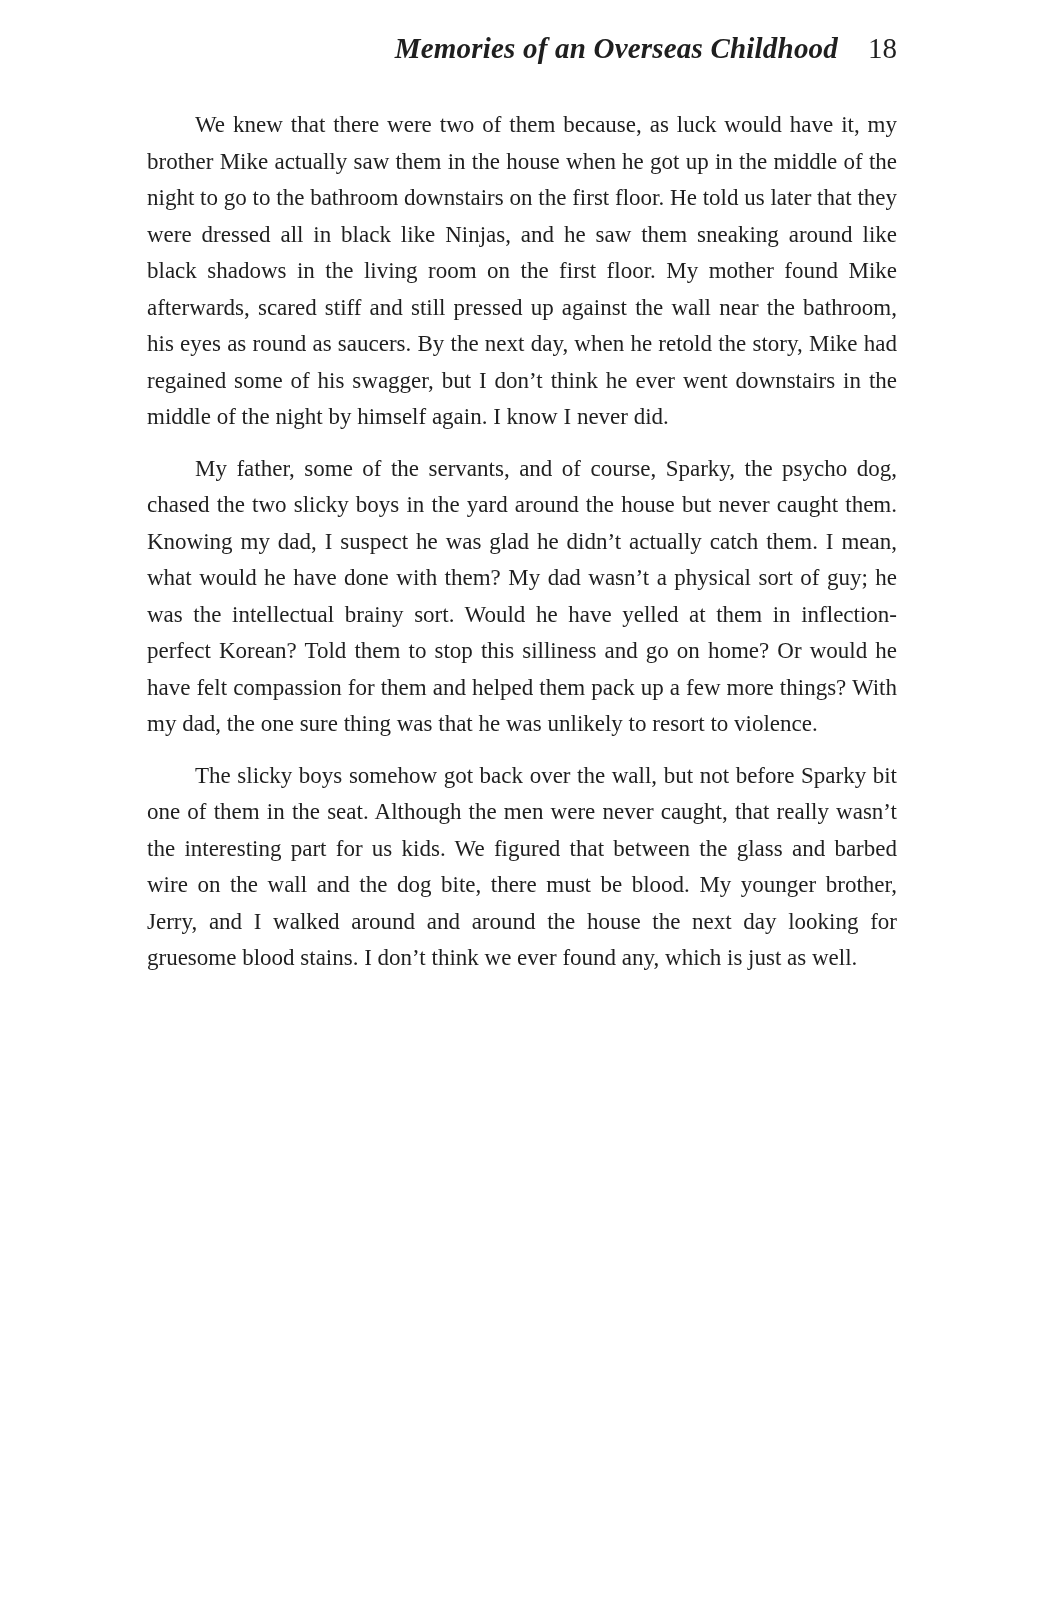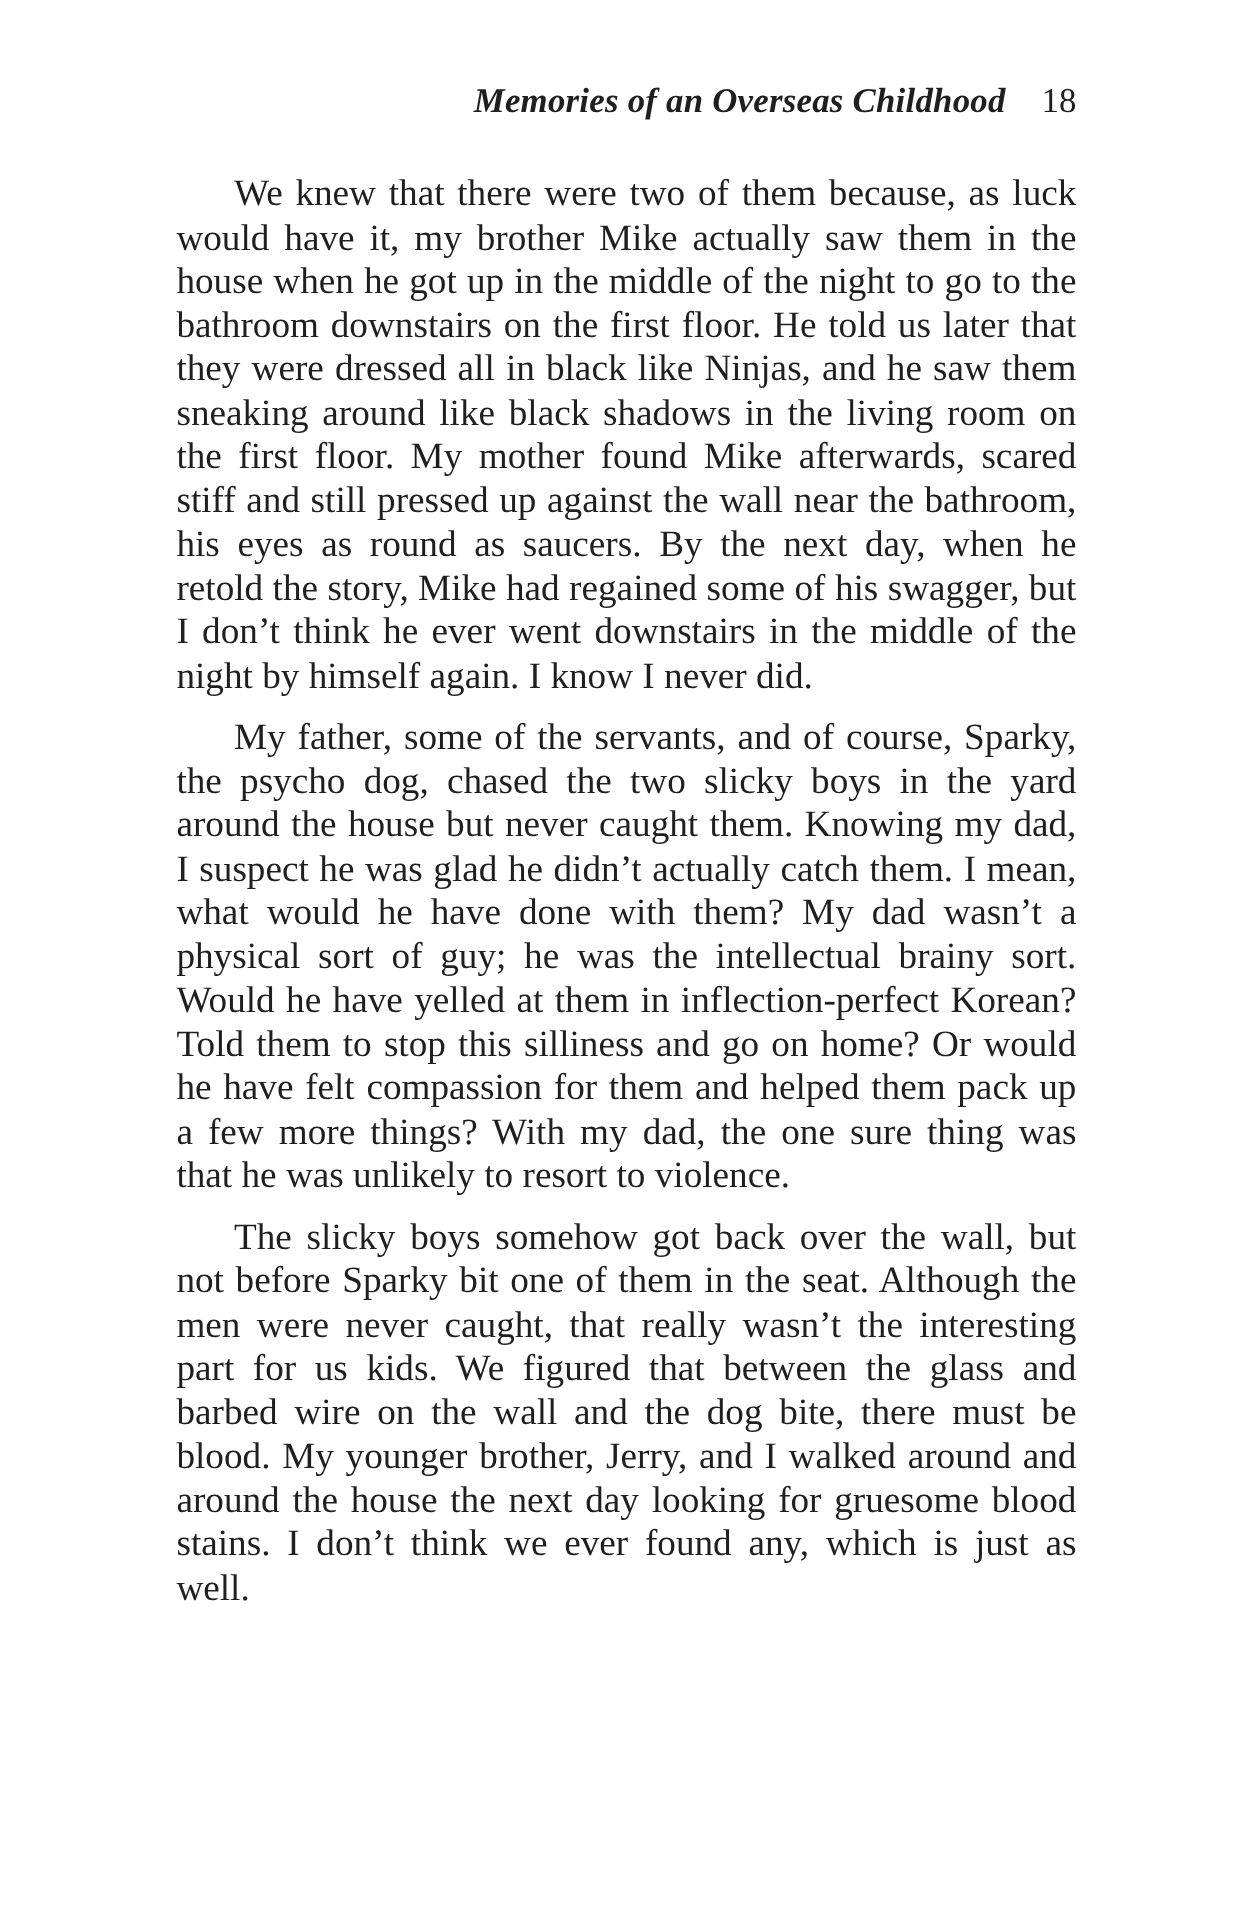--- a/index.html
+++ b/index.html
@@ -12,21 +12,21 @@
     width: 1050px;
     height: 1600px;
     background: #ffffff;
     overflow: hidden;
     font-family: "Liberation Serif", serif;
     color: #1f1f1f;
   }
   .content {
     width: 750px;
     margin-left: 147px;
-    padding-top: 66px;
+    padding-top: 30px;
   }
   .running-head {
     display: flex;
     justify-content: flex-end;
     align-items: baseline;
     font-size: 29px;
     line-height: 36px;
     margin-bottom: 41px;
     white-space: nowrap;
   }
@@ -34,21 +34,21 @@
     font-style: italic;
     font-weight: bold;
     letter-spacing: 0.2px;
   }
   .head-page-number {
     font-style: normal;
     font-weight: normal;
     margin-left: 30px;
   }
   .body-text p {
-    font-size: 31px;
+    font-size: 23px;
     line-height: 36.5px;
     text-align: justify;
     text-indent: 48px;
     margin: 0 0 15px 0;
   }
   .body-text p:last-child {
     margin-bottom: 16px;
   }
 </style>
 </head>

